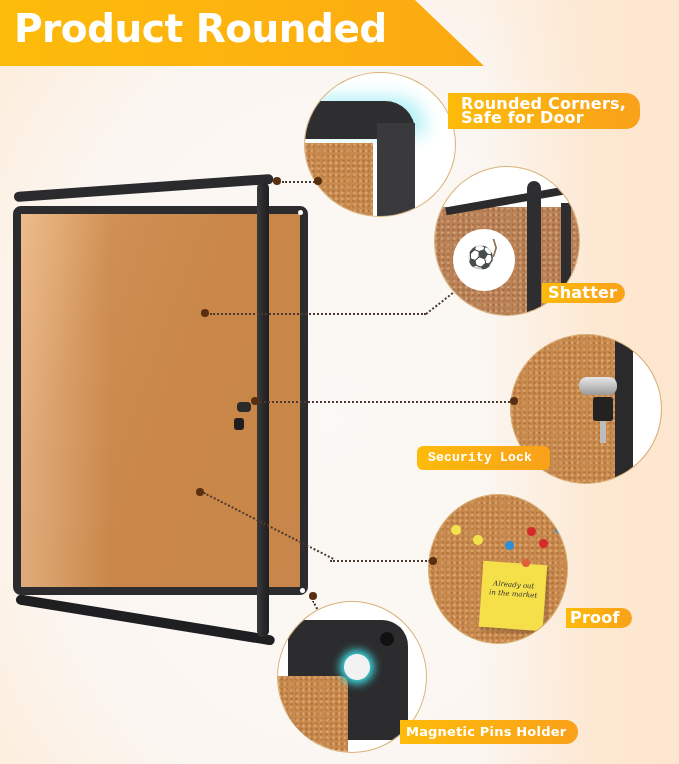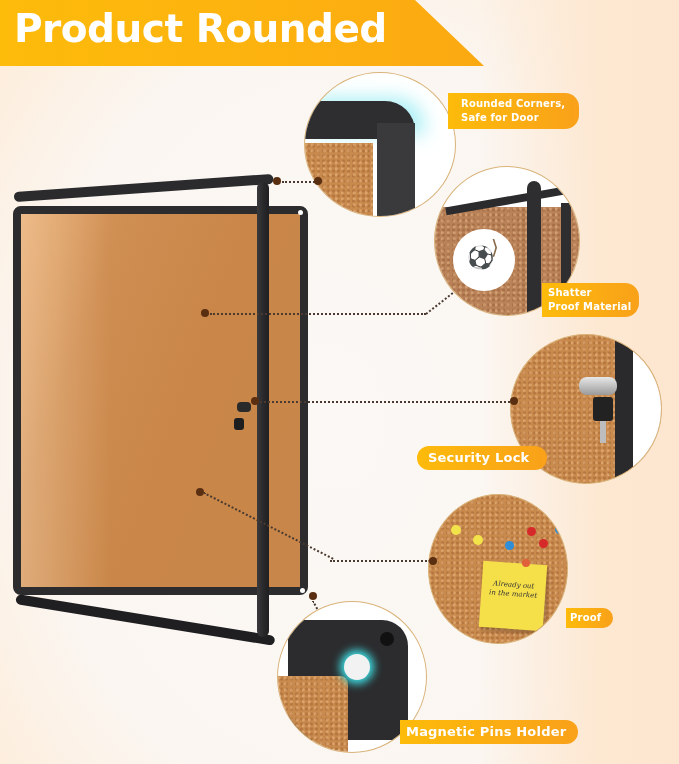--- a/index.html
+++ b/index.html
@@ -85,26 +85,26 @@
     background: #c98a4e;
     background-image:
       radial-gradient(circle at 20% 30%, rgba(255,210,160,0.35) 0 1px, transparent 2px),
       radial-gradient(circle at 70% 60%, rgba(120,60,20,0.25) 0 1px, transparent 2px);
     background-size: 6px 6px, 5px 5px;
   }
 
   
   .label {
     position: absolute; color: #ffffff; font-weight: bold;
-    font-size: 10px; line-height: 14px; letter-spacing: 0.2px;
+    font-size: 16px; line-height: 14px; letter-spacing: 0.2px;
     background: linear-gradient(90deg, #fdbb0a, #f9a11a);
     border-radius: 0 14px 14px 0;
     padding: 3px 12px 3px 14px;
   }
-  .label.round { border-radius: 12px; }
+  .label.round { border-radius: 6px; font-family: Liberation Mono, monospace; }
 </style>
 </head>
 <body>
 
 <div class="bg-left"></div>
 <div class="bg-right"></div>
 
 <div class="banner"></div>
 <div class="banner-title">Product Rounded</div>
 
@@ -186,21 +186,20 @@
   <div style="position:absolute; left:102px; top:30px; width:14px; height:14px; border-radius:50%; background:#111;"></div>
 </div>
 
 <div class="label" style="left:448px; top:93px; padding:4px 14px 4px 13px;">
   <div>Rounded Corners,</div>
   <div>Safe for Door</div>
 </div>
 
 <div class="label" style="left:542px; top:283px; padding:3px 8px 3px 6px;">
   <div>Shatter</div>
-  <div>Proof Material</div>
 </div>
 
 <div class="label round" style="left:417px; top:446px; padding:5px 18px 5px 11px; font-size:13px;">
   <div>Security Lock</div>
 </div>
 
 <div class="label" style="left:566px; top:608px; padding:3px 12px 3px 4px;">
   <div>Proof</div>
 </div>
 

